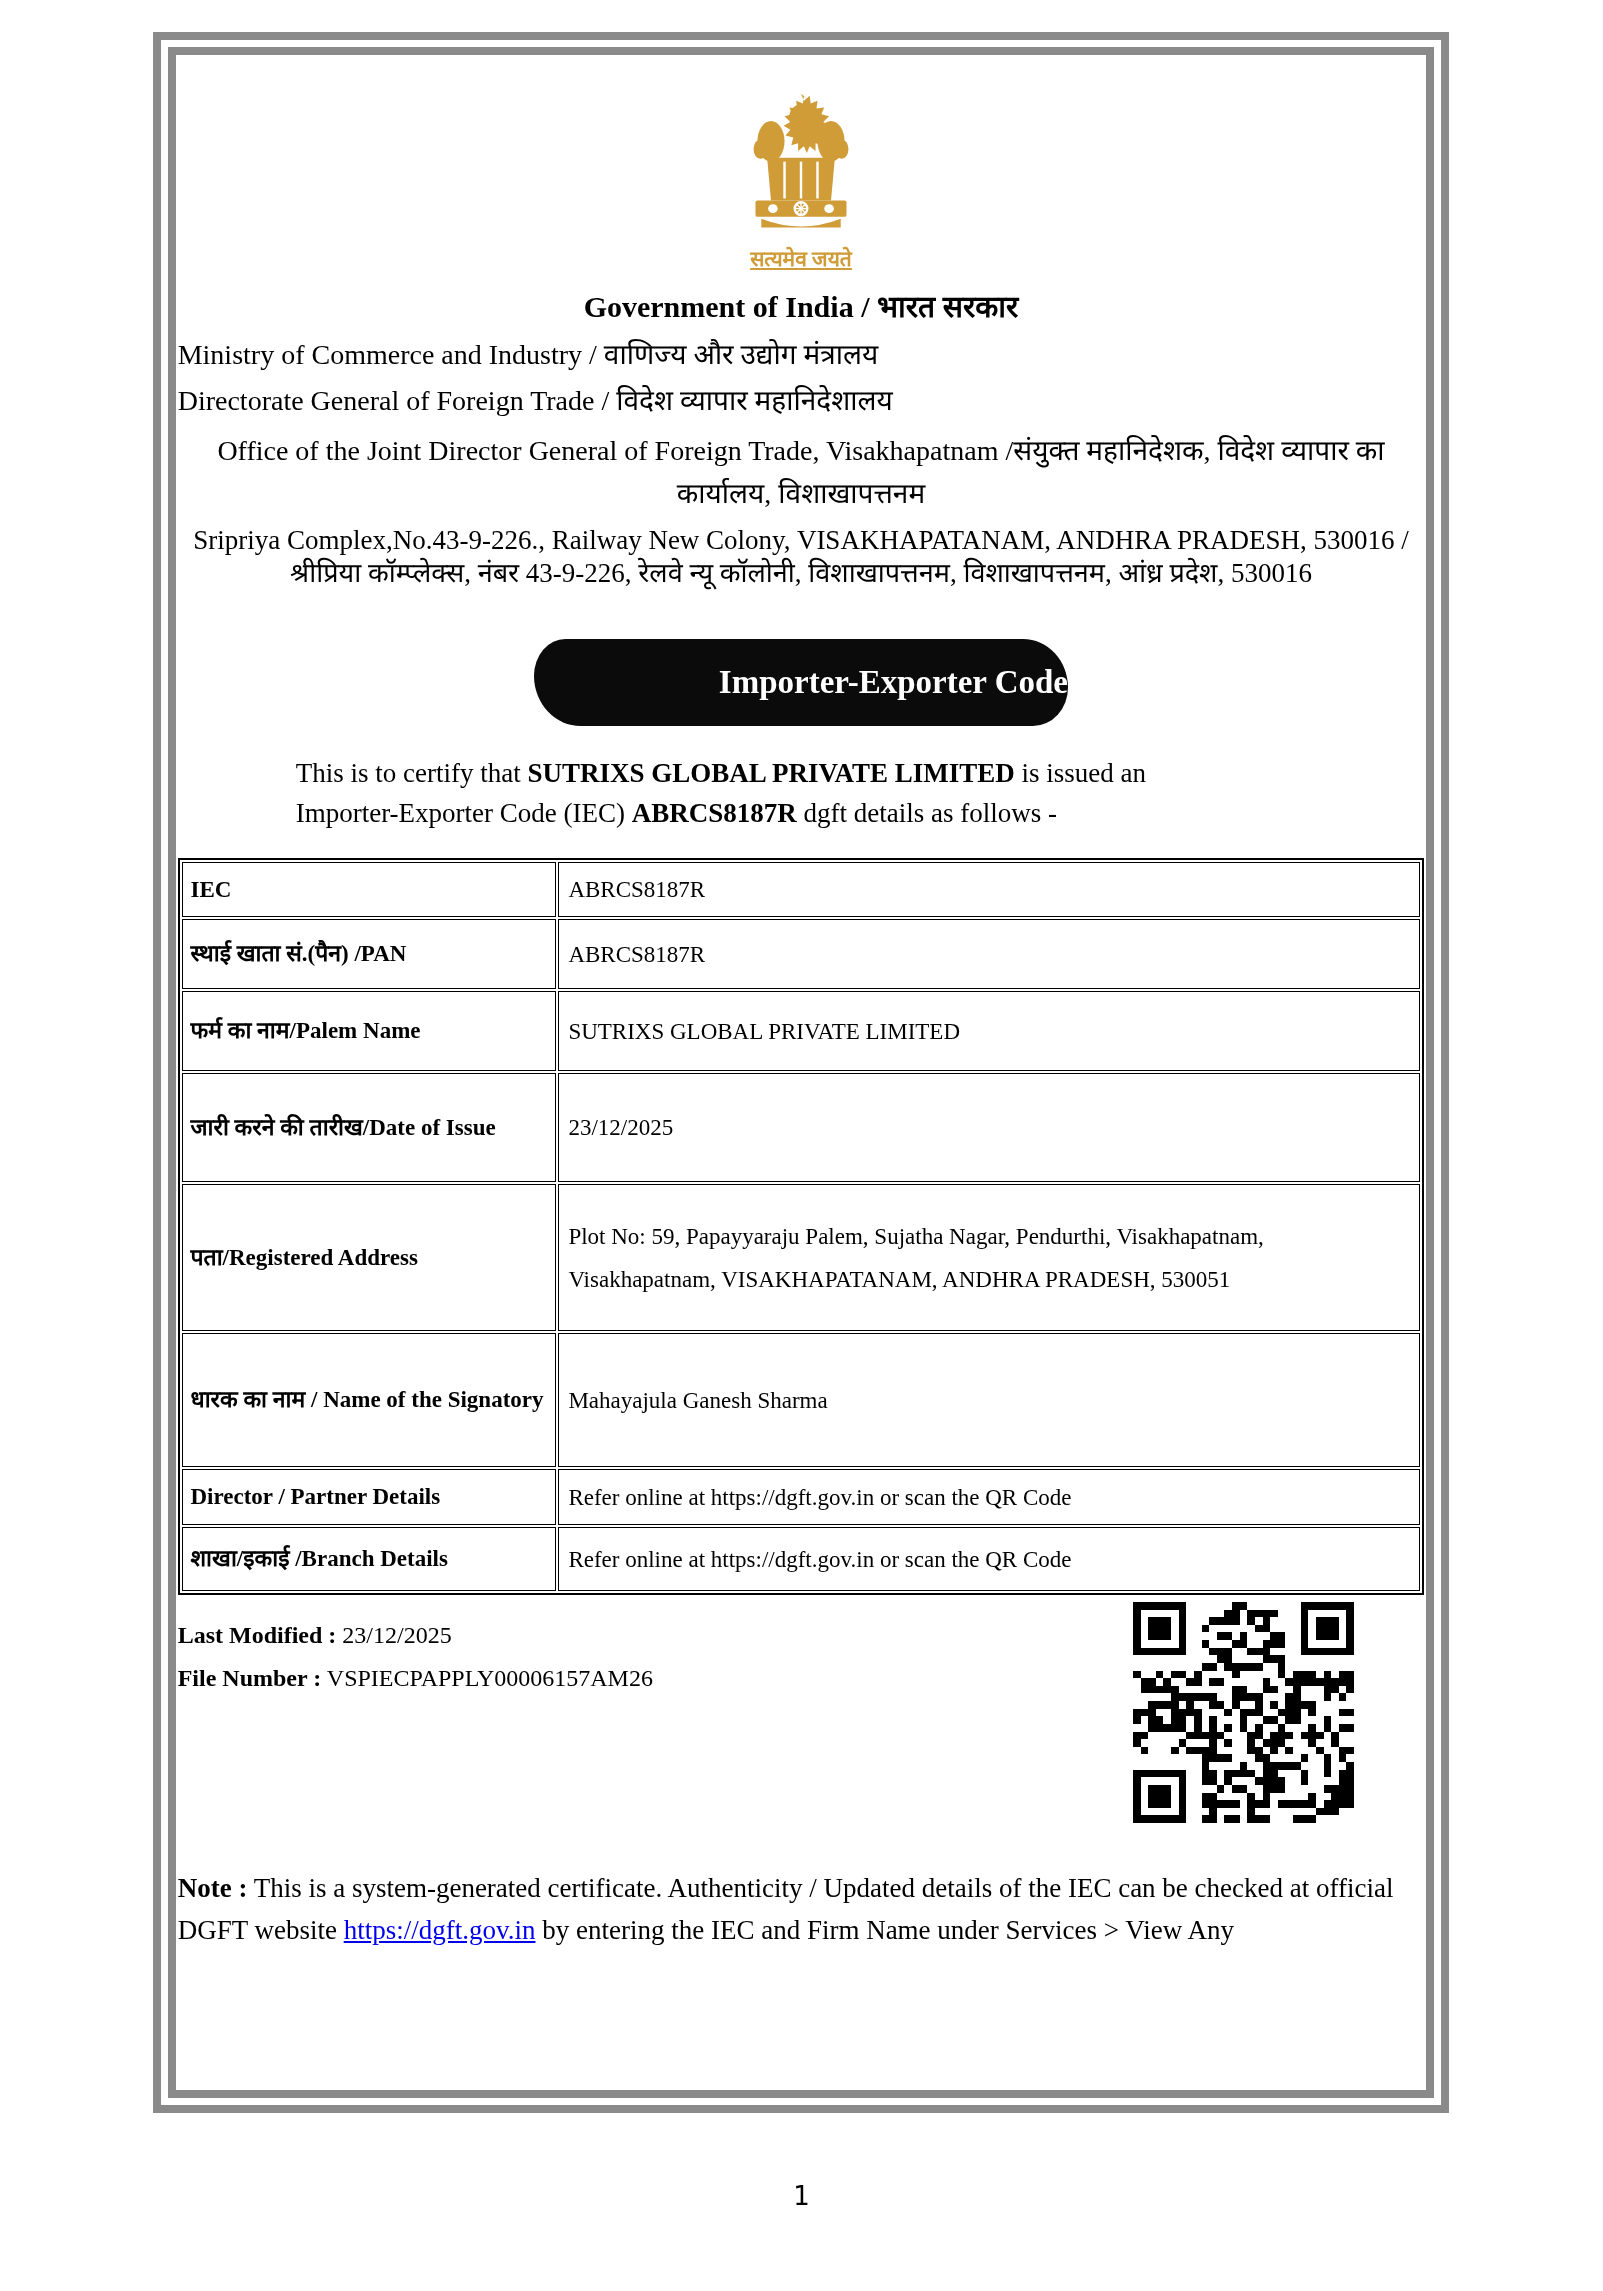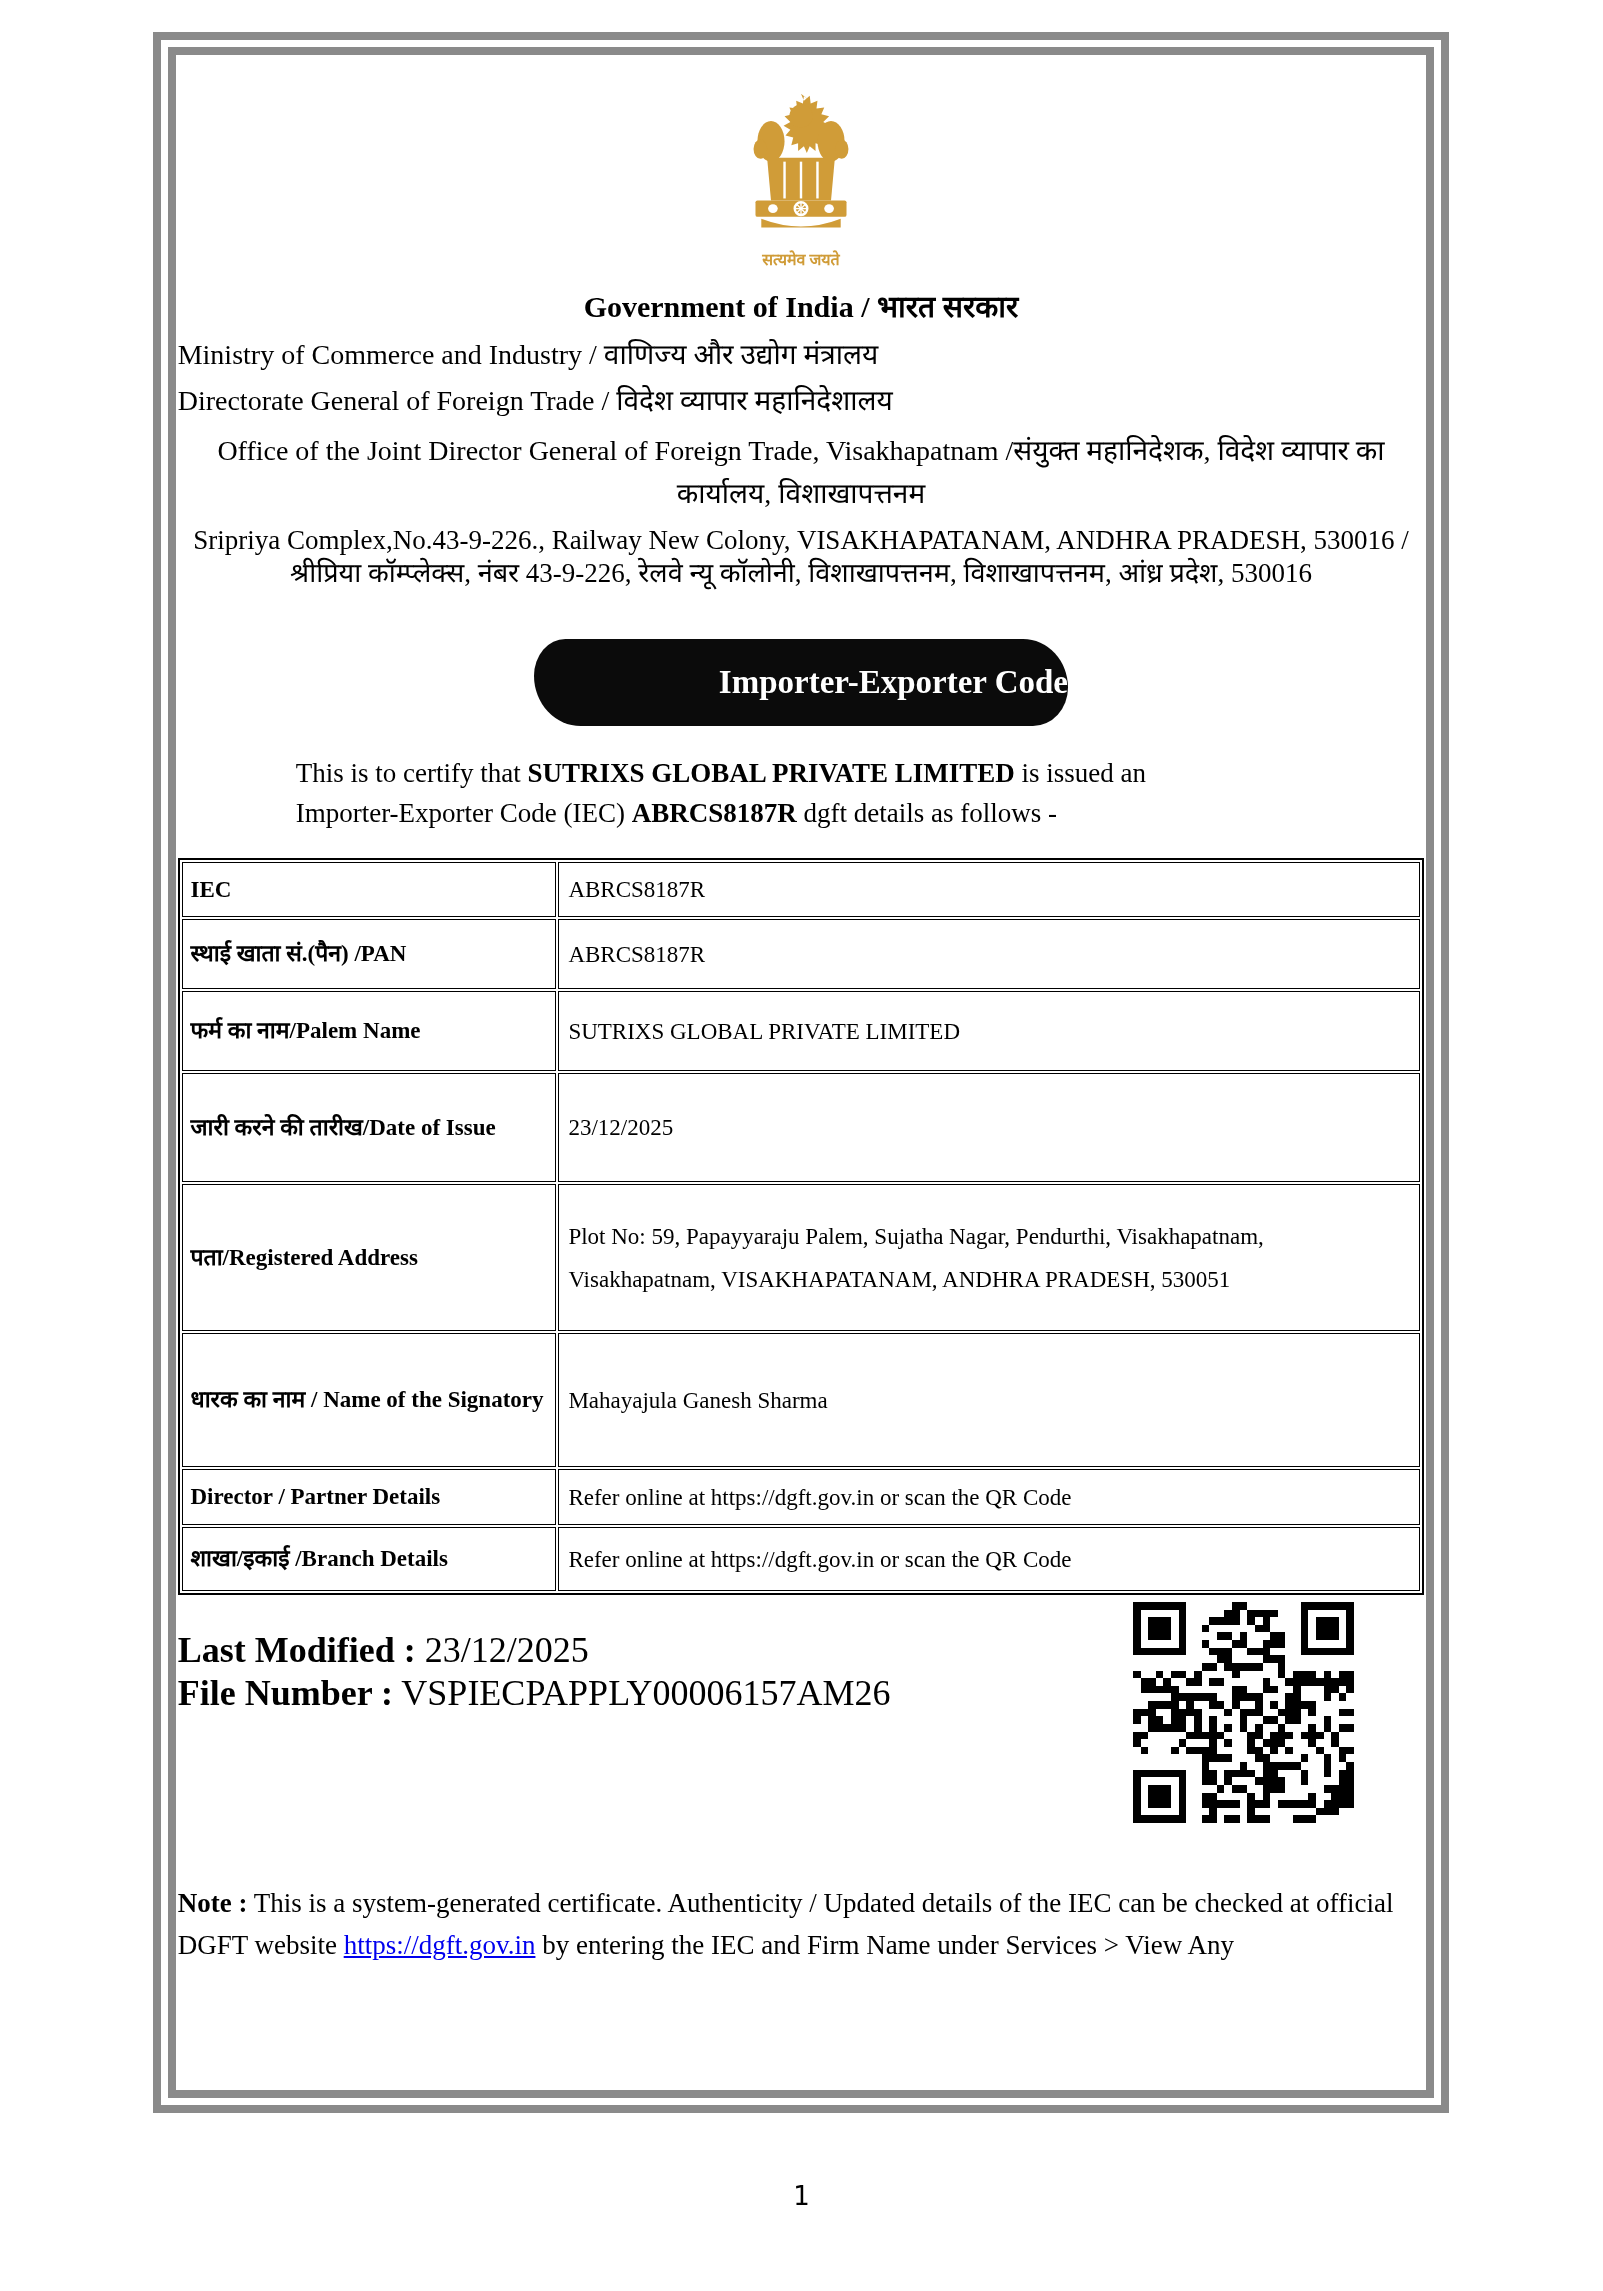--- a/index.html
+++ b/index.html
@@ -15,21 +15,21 @@
     position:absolute; left:153px; top:32px; width:1296px; height:2081px;
     border:8.7px solid var(--frame,#8a8a8a); padding:6.8px; background:#fff;
   }
   .inner-frame {
     width:100%; height:100%;
     border:8.7px solid var(--frame,#8a8a8a);
     padding:0 1.9px; overflow:hidden;
   }
 
   .emblem-wrap { text-align:center; margin-top:35px; line-height:0; }
-  .motto { color:var(--gold,#D09C38); font-size:16px; line-height:29px; margin-top:1.9px; font-weight:bold; }
+  .motto { color:var(--gold,#D09C38); font-size:21px; line-height:29px; margin-top:1.9px; font-weight:bold;text-decoration:underline; }
 
   .h-gov  { text-align:center; font-weight:bold; font-size:30px; line-height:35px; margin-top:15.5px; }
   .h-line { text-align:left; font-size:28px; line-height:32px; margin-top:14.6px; }
   .office { text-align:center; font-size:28px; line-height:43px; margin-top:11.6px; }
   .addr   { text-align:center; font-size:27px; line-height:33px; margin-top:8.7px; }
 
   .badge-wrap { text-align:center; margin-top:49px; }
   .badge {
     display:inline-block; background:var(--badge_bg,#0b0b0b); color:#fff;
     font-weight:bold; font-size:33px; width:534px; height:87px; line-height:87px;
@@ -42,21 +42,21 @@
 
   table.details {
     width:100%; margin-top:25px;
     border-collapse:separate; border-spacing:2.9px;
     border:2.9px solid #000;
   }
   table.details td { border:1.9px solid #000; vertical-align:middle; font-size:23px; background:#fff; }
   td.lbl { width:374px; font-weight:bold; padding:1.9px 3.9px 1.9px 7.8px; line-height:50px; }
   td.val { padding:1.9px 5.8px 1.9px 9.7px; line-height:43px; }
 
-  .meta { margin-top:34px; font-size:36px; line-height:43px; }
+  .meta { margin-top:19px; font-size:24px; line-height:43px; }
   .meta b { font-weight:bold; }
 
   .note { margin-top:167px; font-size:27px; line-height:42px; }
   .note b { font-weight:bold; }
   .note a { color:var(--link,#0000EE); text-decoration:underline; }
 
   .qr { position:absolute; left:1133px; top:1602px; width:221px; height:221px; }
 
   .page-number {
     position:absolute; top:2181px; left:0; width:100%; text-align:center;

